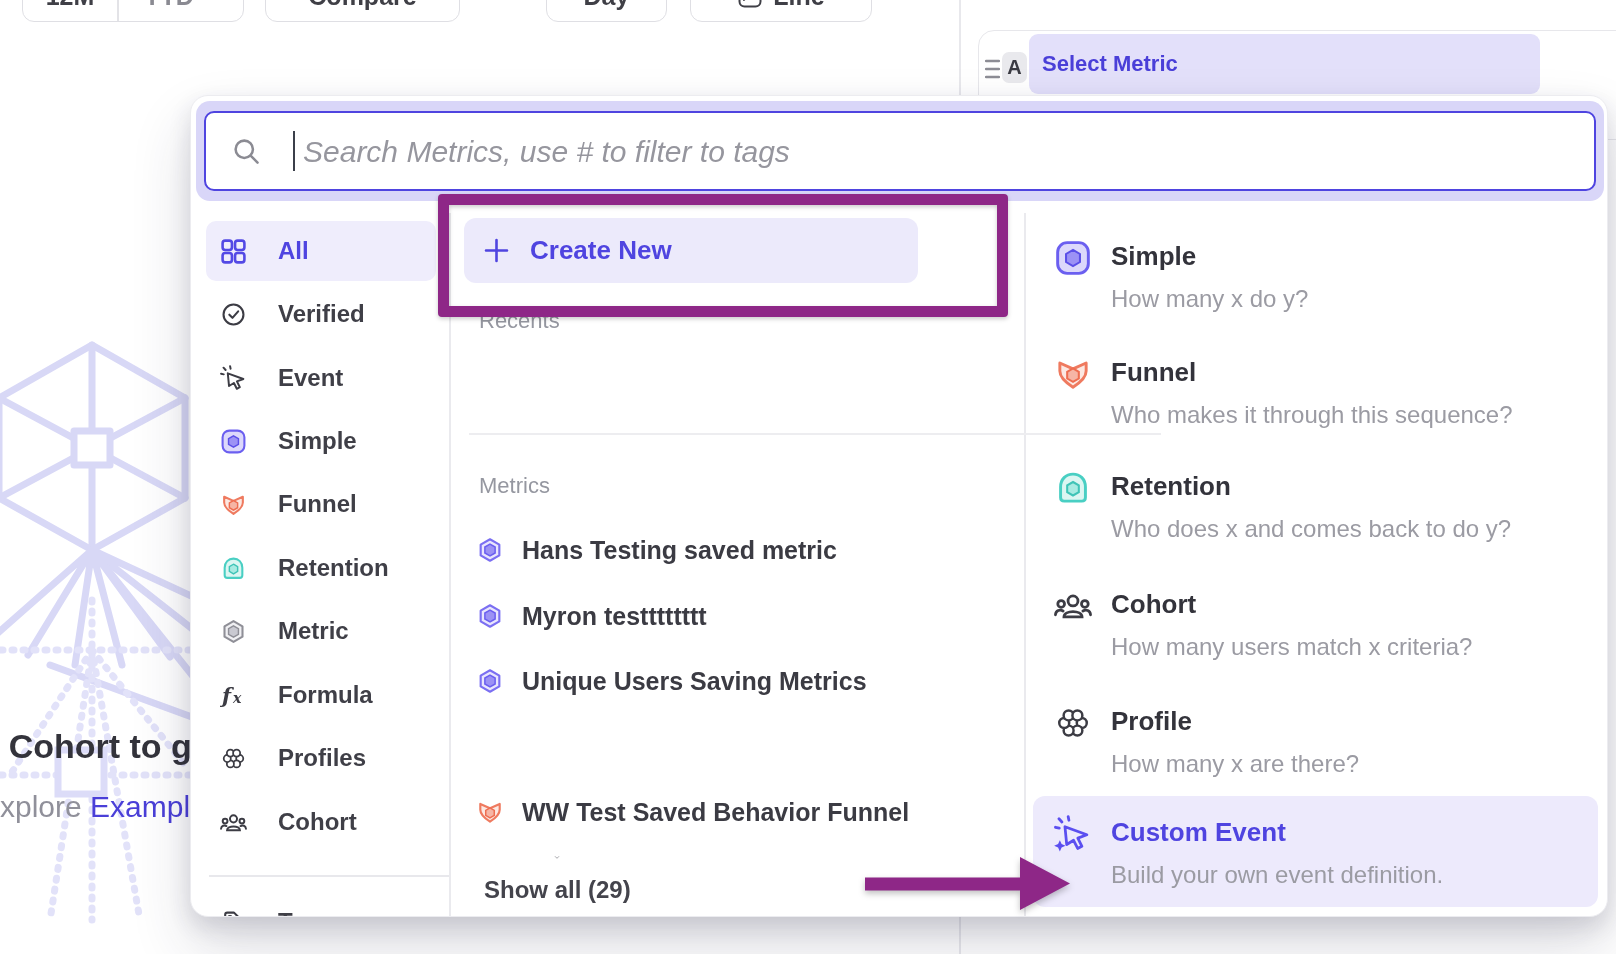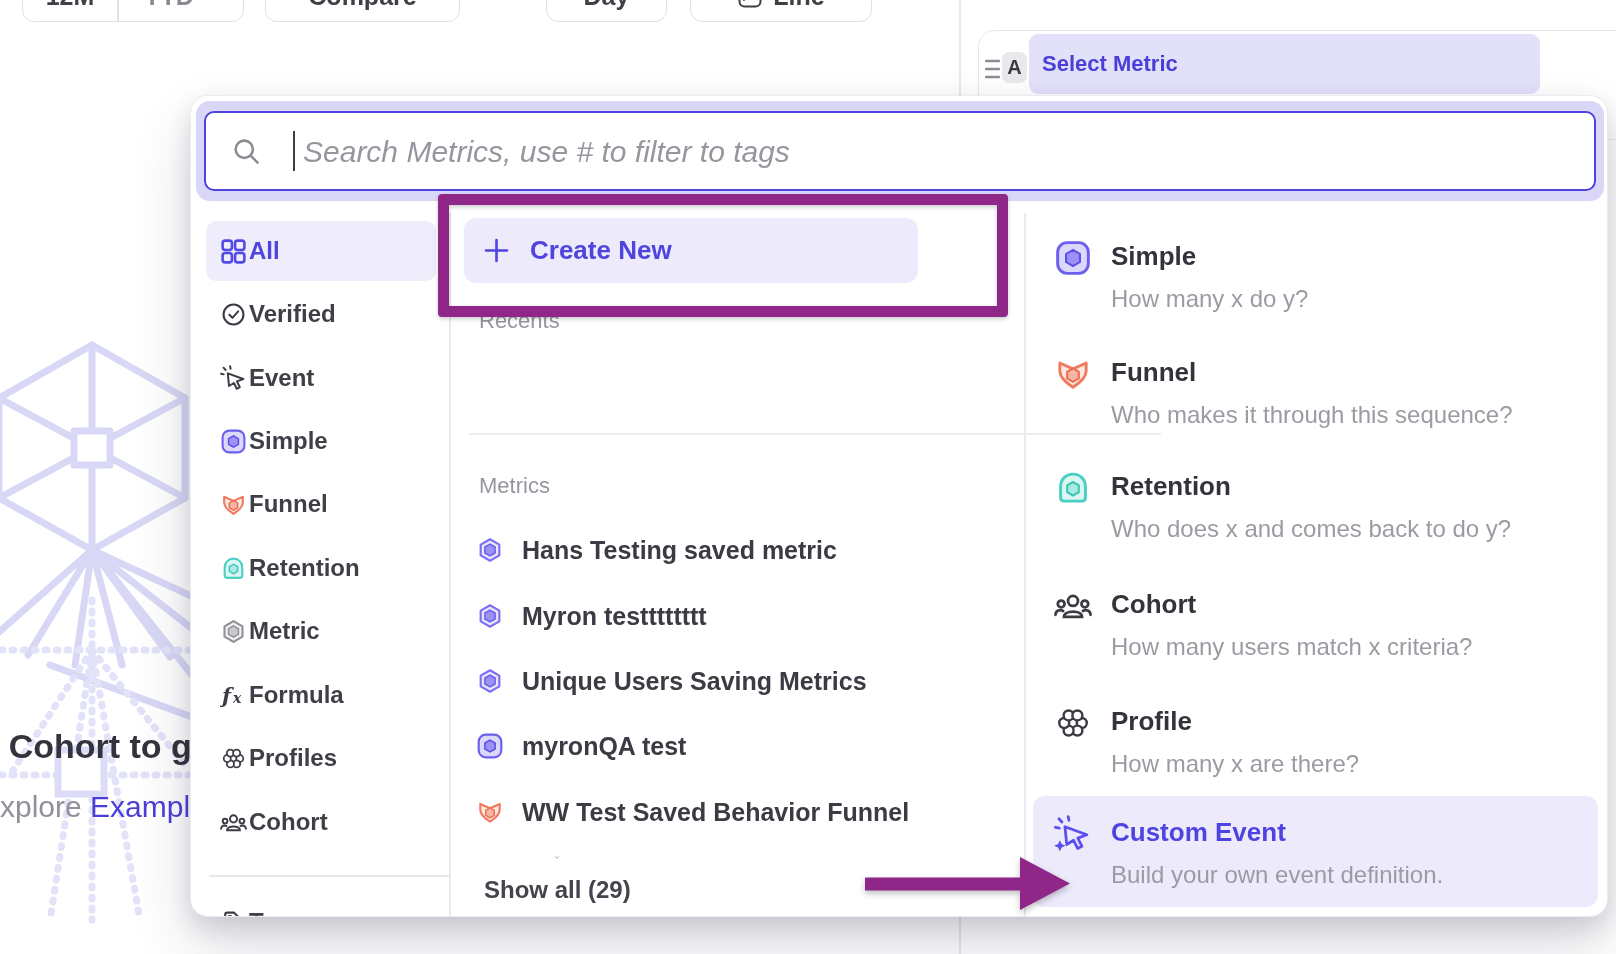--- a/index.html
+++ b/index.html
@@ -33,21 +33,21 @@
       box-shadow:0 10px 22px rgba(40,40,70,.14),0 30px 60px rgba(40,40,70,.16);}
   .search-halo{position:absolute;left:5px;top:5px;width:1408px;height:100px;background:#d9d6f8;border-radius:14px;}
   .search-box{position:absolute;left:13px;top:15px;width:1392px;height:80px;background:#fff;
       border:2.5px solid #4f44e0;border-radius:10px;box-sizing:border-box;font-style:italic;}
   .search-ph{position:absolute;left:97px;top:22px;font-size:30px;color:#96969e;}
   .caret{position:absolute;left:87px;top:18px;width:2px;height:40px;background:#3b3f4a;}
   .vdiv1{position:absolute;left:258px;top:117px;width:1.5px;height:705px;background:#eaeaee;}
   .vdiv2{position:absolute;left:833px;top:117px;width:1.5px;height:705px;background:#eaeaee;}
   
   .side-row{position:absolute;left:15px;width:230px;height:60px;display:flex;align-items:center;
-      gap:2px;padding-left:14px;box-sizing:border-box;border-radius:10px;
+      gap:31px;padding-left:14px;box-sizing:border-box;border-radius:10px;
       font-size:24px;font-weight:600;color:#3f3f47;}
   .side-row.active{background:#efedfc;color:#4f44e0;}
   .side-div{position:absolute;left:18px;top:779px;width:240px;height:1.5px;background:#e8e8ec;}
   
   .create-btn{position:absolute;left:273px;top:122px;width:454px;height:65px;background:#eceafb;
       border-radius:12px;display:flex;align-items:center;gap:21px;padding-left:20px;box-sizing:border-box;
       color:#4f44e0;font-size:26px;font-weight:600;}
   .section-label{position:absolute;font-size:22px;font-weight:500;color:#9597a0;}
   .mid-row{position:absolute;left:285px;width:540px;height:52px;display:flex;align-items:center;gap:18px;
       font-size:25px;font-weight:600;color:#3b3b43;white-space:nowrap;}
@@ -319,26 +319,20 @@
           <use href="#sym-hexpurple"></use>
         </svg>
       <span>Myron testttttttt</span>
     </div>
     <div class="mid-row" style="top:559px;">
       <svg width="28" height="28">
           <use href="#sym-hexpurple"></use>
         </svg>
       <span>Unique Users Saving Metrics</span>
     </div>
-    <div class="mid-row" style="top:624px;">
-      <svg width="28" height="28">
-          <use href="#sym-simple"></use>
-        </svg>
-      <span>myronQA test</span>
-    </div>
     <div class="mid-row" style="top:690px;">
       <svg width="28" height="28">
           <use href="#sym-funnel"></use>
         </svg>
       <span>WW Test Saved Behavior Funnel</span>
     </div>
 
     <div class="showall-row">
       <svg width="20" height="20" style="color:#6e6e76">
           <use href="#sym-chevron"></use>

